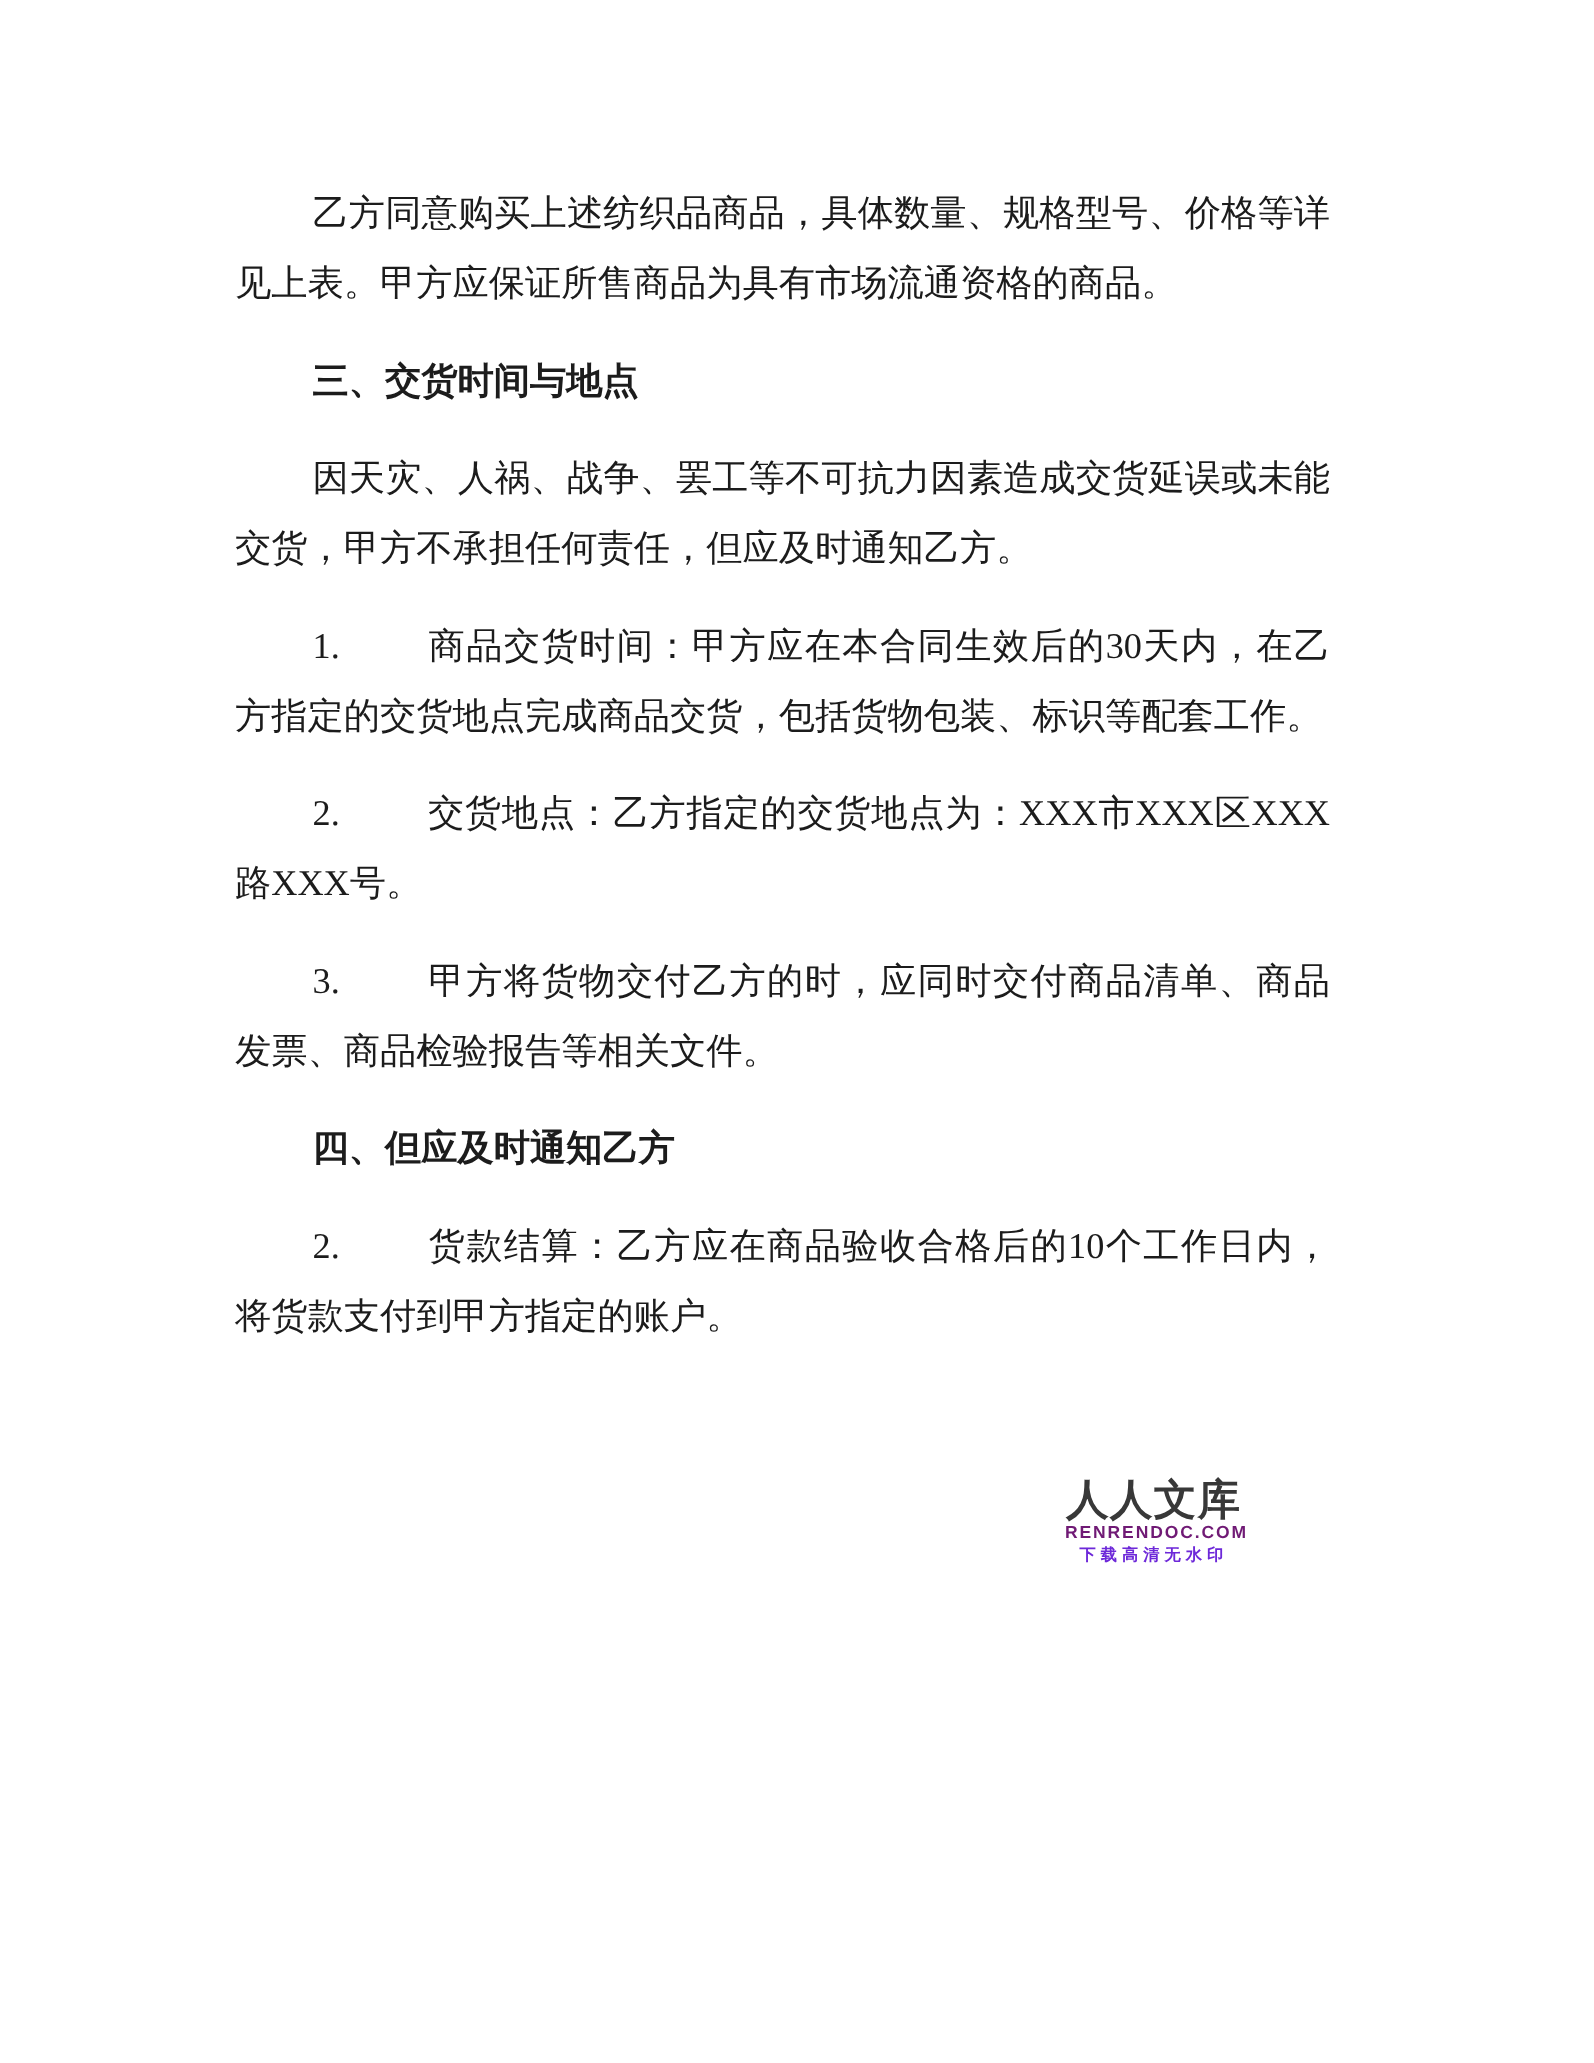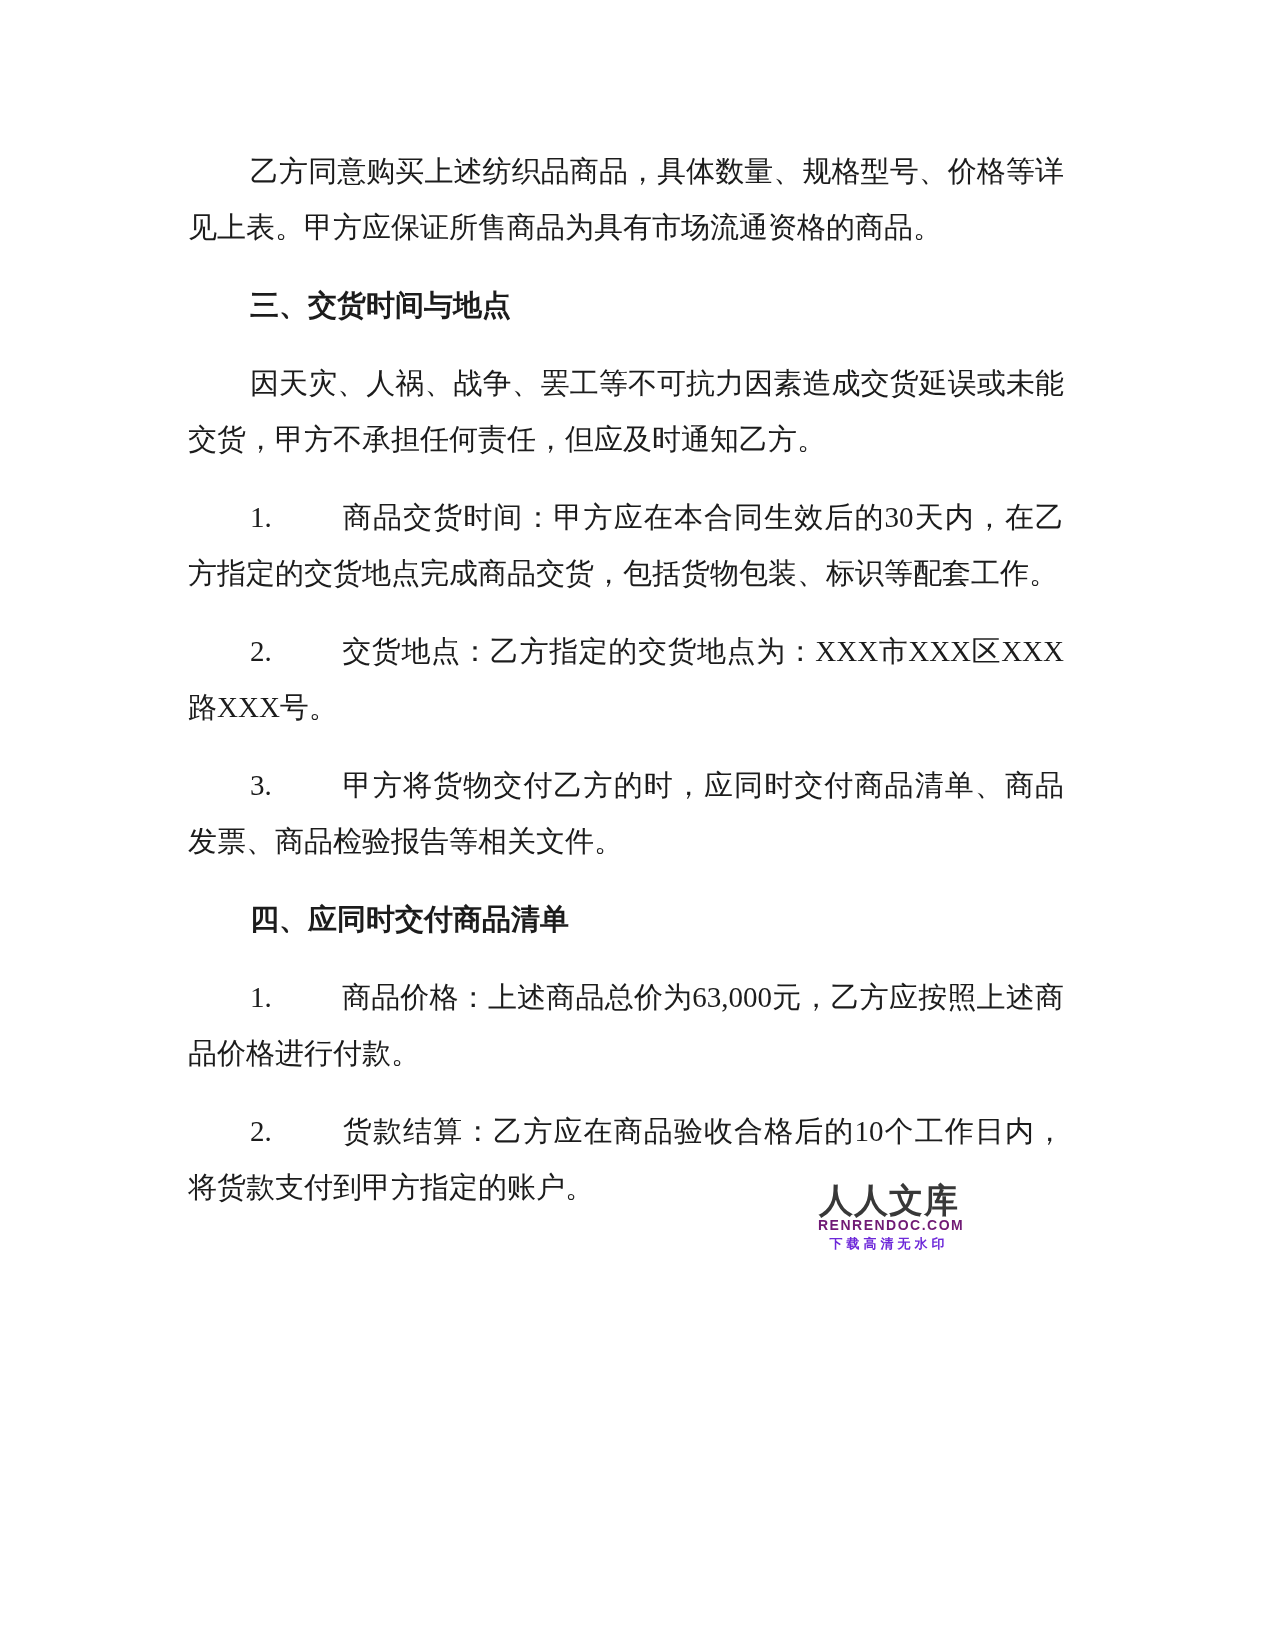--- a/index.html
+++ b/index.html
@@ -41,21 +41,21 @@
   }
   .num {
     font-family: "Liberation Serif", "DejaVu Serif", serif;
   }
   .tab {
     display: inline-block;
     width: 70px;
   }
   .watermark {
     position: absolute;
-    left: 818px;
+    left: 852px;
     top: 1184px;
     width: 142px;
     text-align: center;
     font-family: "Liberation Sans", "DejaVu Sans", sans-serif;
     color: #383838;
     pointer-events: none;
   }
   .wm-title {
     font-size: 34px;
     font-weight: bold;
@@ -107,26 +107,23 @@
 
     <div class="block">
       <span class="num">2.</span><span class="tab"></span><span>交货地点：乙方指定的交货地点为：XXX市XXX区XXX路XXX号。</span>
     </div>
 
     <div class="block">
       <span class="num">3.</span><span class="tab"></span><span>甲方将货物交付乙方的时，应同时交付商品清单、商品发票、商品检验报告等相关文件。</span>
     </div>
 
     <div class="block heading">
-      <span>四、应同时交付商品清单</span>
+      <span>四、但应及时通知乙方</span>
     </div>
 
-    <div class="block">
-      <span class="num">1.</span><span class="tab"></span><span>商品价格：上述商品总价为63,000元，乙方应按照上述商品价格进行付款。</span>
-    </div>
 
     <div class="block">
       <span class="num">2.</span><span class="tab"></span><span>货款结算：乙方应在商品验收合格后的10个工作日内，将货款支付到甲方指定的账户。</span>
     </div>
 
 
   </div>
 
   <div class="watermark">
     <div class="wm-title">人人文库</div>

